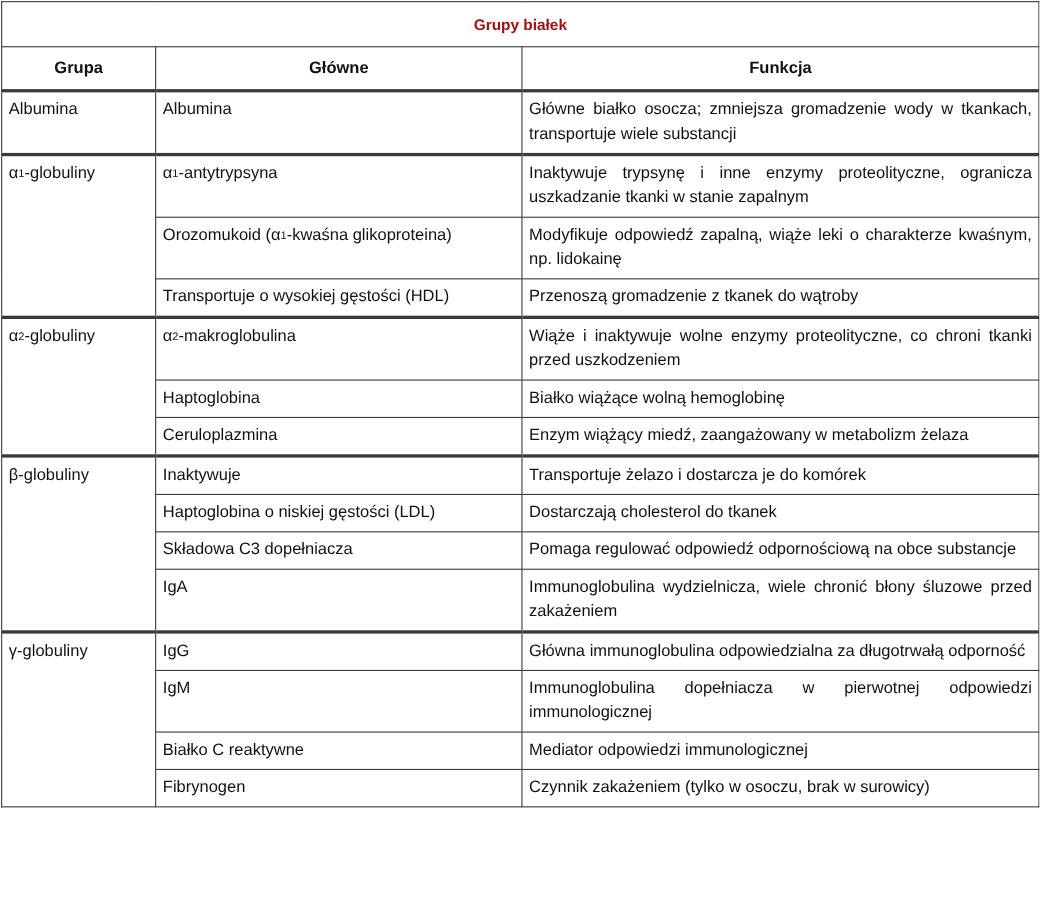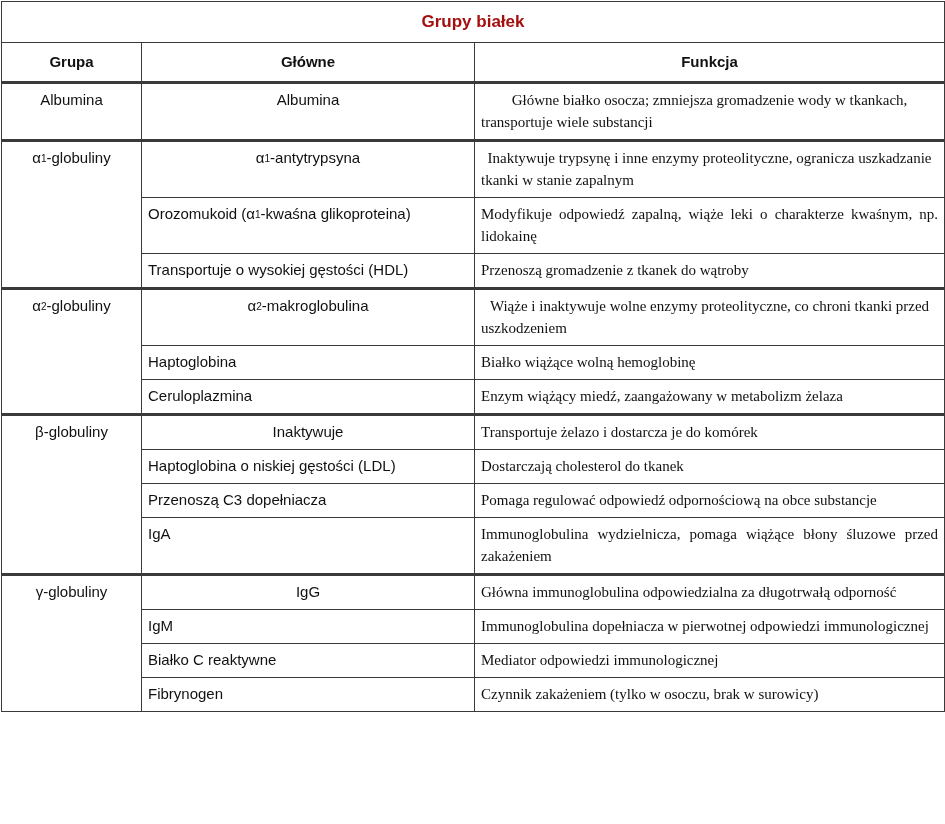--- a/index.html
+++ b/index.html
@@ -12,26 +12,26 @@
     font-size: 15px;
     line-height: 22px;
   }
   .protein-table td, .protein-table th {
     border: 1.5px solid #3a3a3a;
     vertical-align: top;
     padding: 5px 6px 6px 6px;
   }
   .protein-table th { font-weight: bold; text-align: center; vertical-align: middle; padding: 8px 6px; }
   .title-cell { text-align: center; padding: 8px 0 !important; height: 24px; }
-  .title-cell span { color: #a50f0f; font-weight: bold; font-size: 17px; }
+  .title-cell span { color: #a50f0f; font-weight: bold; font-size: 14px; }
   col.c1 { width: 140px; }
   col.c2 { width: 333px; }
   col.c3 { width: 470px; }
-  td.func { text-align: justify; text-align-last: left; font-family: Liberation Serif, serif; }
-  tr.group-start td { border-top-width: 3px; text-align: center; }
+  td.func { text-align: justify; text-align-last: left; }
+  tr.group-start td { border-top-width: 3px; }
   .sup { font-size: 10px; vertical-align: top; position: relative; top: 1px; }
 </style>
 </head>
 <body>
 
 <table class="protein-table">
   <colgroup>
       <col class="c1">
       <col class="c2">
       <col class="c3">
@@ -83,26 +83,26 @@
       <tr class="group-start">
         <td rowspan="4">β-globuliny</td>
         <td>Inaktywuje</td>
         <td class="func">Transportuje żelazo i dostarcza je do komórek</td>
       </tr>
       <tr>
         <td>Haptoglobina o niskiej gęstości (LDL)</td>
         <td class="func">Dostarczają cholesterol do tkanek</td>
       </tr>
       <tr>
-        <td>Przenoszą C3 dopełniacza</td>
+        <td>Składowa C3 dopełniacza</td>
         <td class="func">Pomaga regulować odpowiedź odpornościową na obce substancje</td>
       </tr>
       <tr>
         <td>IgA</td>
-        <td class="func">Immunoglobulina wydzielnicza, pomaga wiążące błony śluzowe przed zakażeniem</td>
+        <td class="func">Immunoglobulina wydzielnicza, wiele chronić błony śluzowe przed zakażeniem</td>
       </tr>
       <tr class="group-start">
         <td rowspan="4">γ-globuliny</td>
         <td>IgG</td>
         <td class="func">Główna immunoglobulina odpowiedzialna za długotrwałą odporność</td>
       </tr>
       <tr>
         <td>IgM</td>
         <td class="func">Immunoglobulina dopełniacza w pierwotnej odpowiedzi immunologicznej</td>
       </tr>

